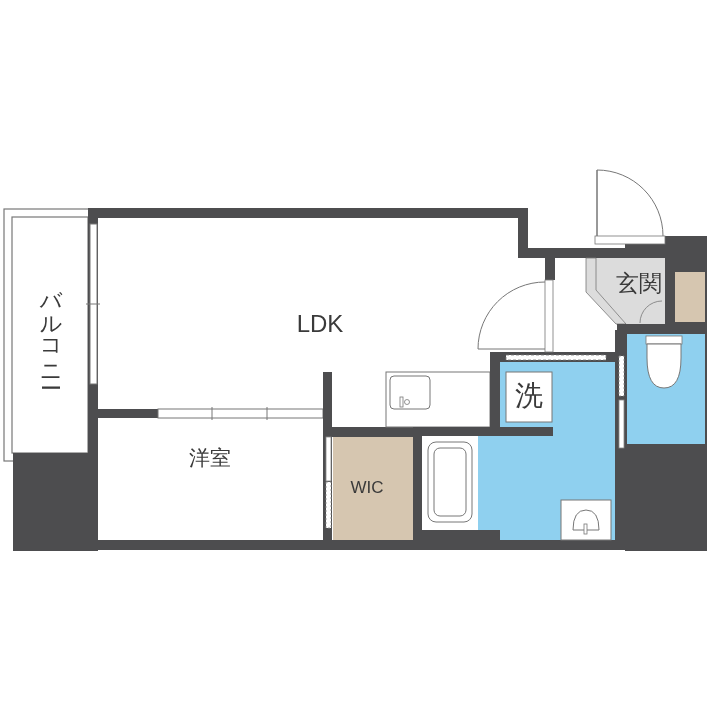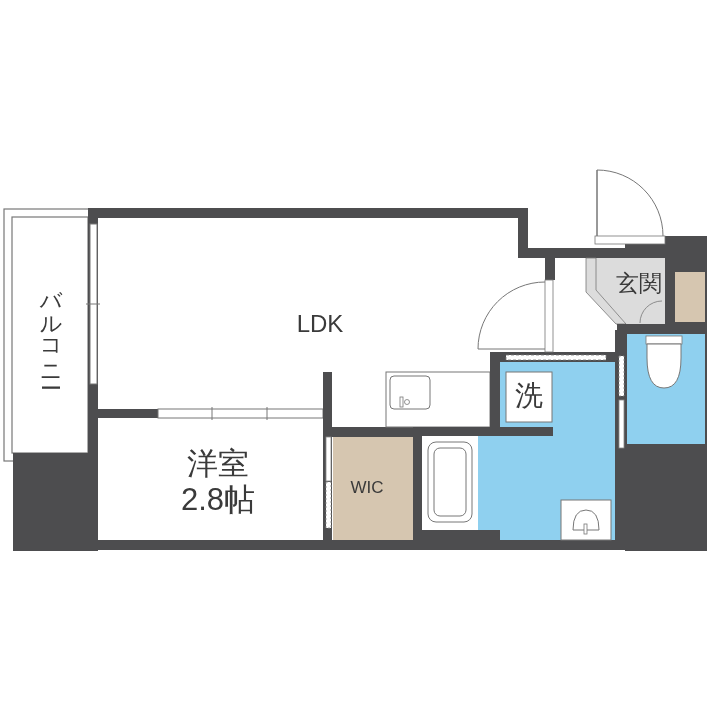--- a/index.html
+++ b/index.html
@@ -94,23 +94,22 @@
   <rect x="545" y="280" width="8" height="72" fill="#fff" stroke="#777" stroke-width="0.8"></rect>
 
   <path d="M478,349 A67,67 0 0 1 545,282" fill="none" stroke="#777" stroke-width="1"></path>
   <line x1="478" y1="349" x2="545" y2="349" stroke="#777"></line>
 </svg>
 
 <div class="lbl" style="left:250px;top:274px;width:140px;font-size:24px;margin-top:36px;">
   <div>LDK</div>
 </div>
 
-<div class="lbl" style="left:148px;top:446px;width:140px;font-size:31px;">
+<div class="lbl" style="left:140px;top:446px;width:140px;font-size:21px;">
   <div>洋室</div>
-  <div>2.8帖</div>
 </div>
 
 <div class="lbl" style="left:333px;top:478px;width:68px;font-size:17px;">WIC</div>
 
 <div class="lbl" style="left:604px;top:270px;width:70px;font-size:23px;">玄関</div>
 
 <div class="lbl" style="left:506px;top:380px;width:46px;font-size:28px;">洗</div>
 
 <div class="lbl" style="left:34px;top:276px;width:30px;font-size:22px;writing-mode:vertical-rl;">バルコニー</div>
 

